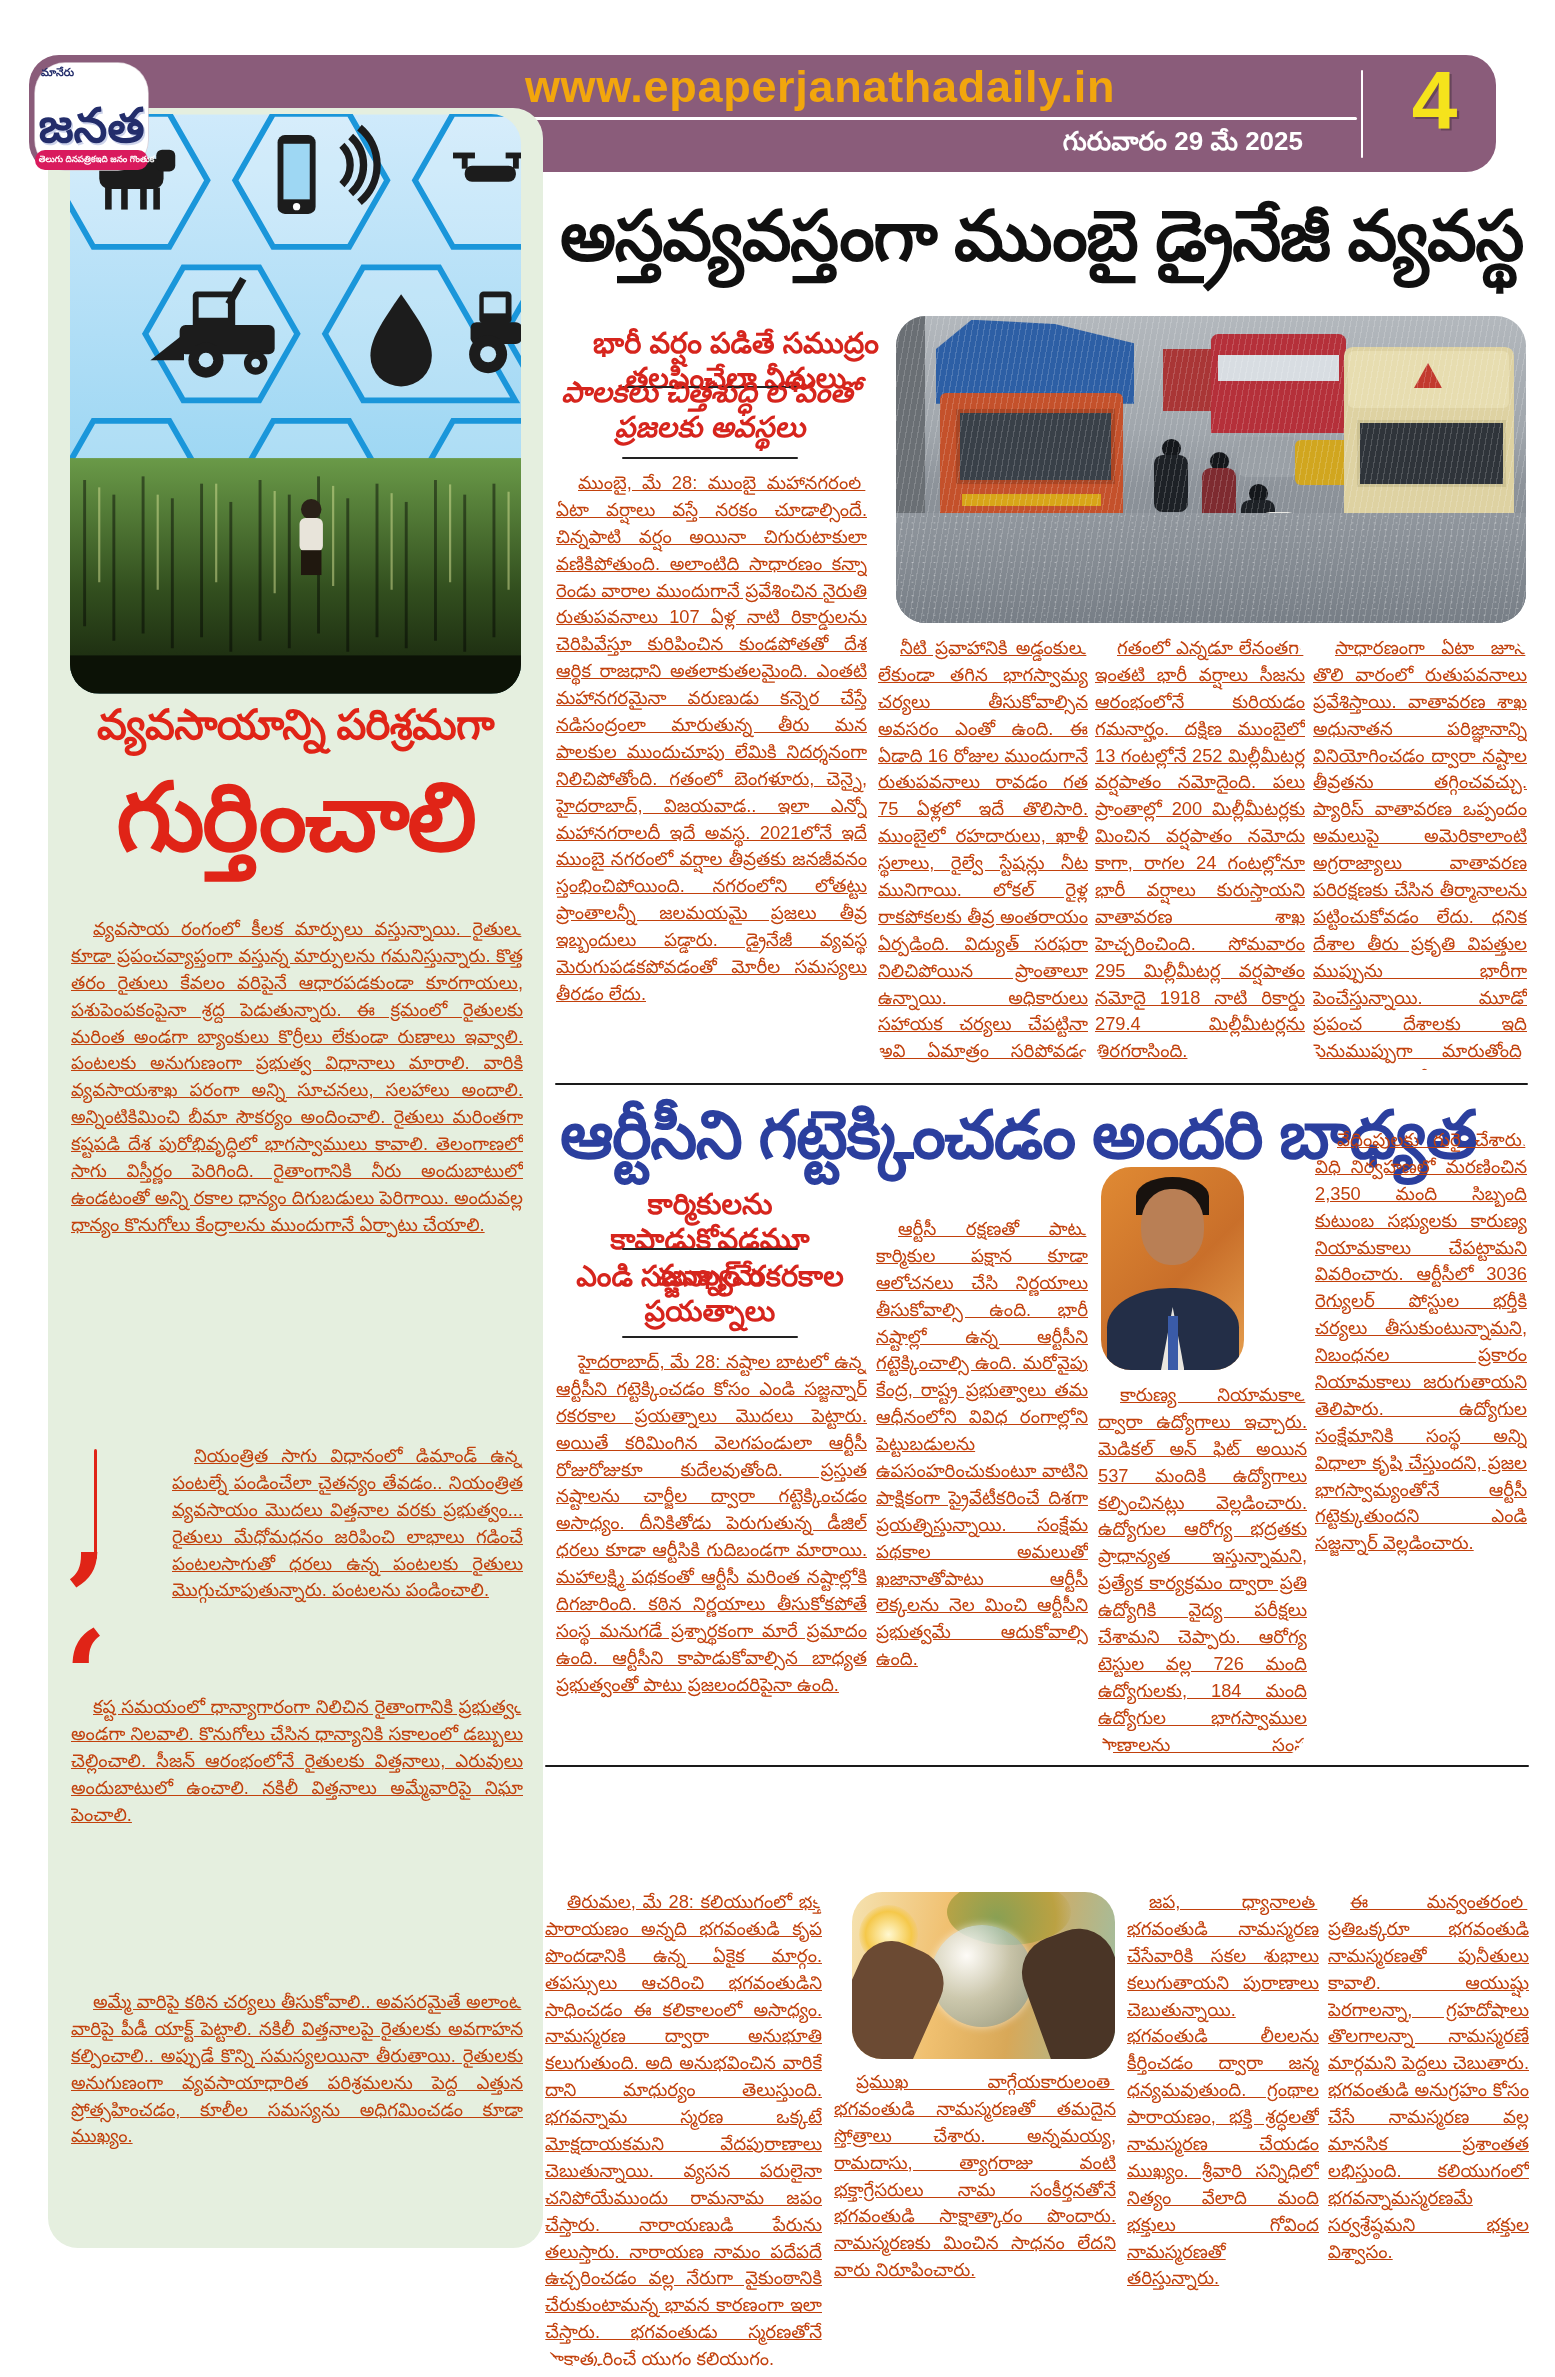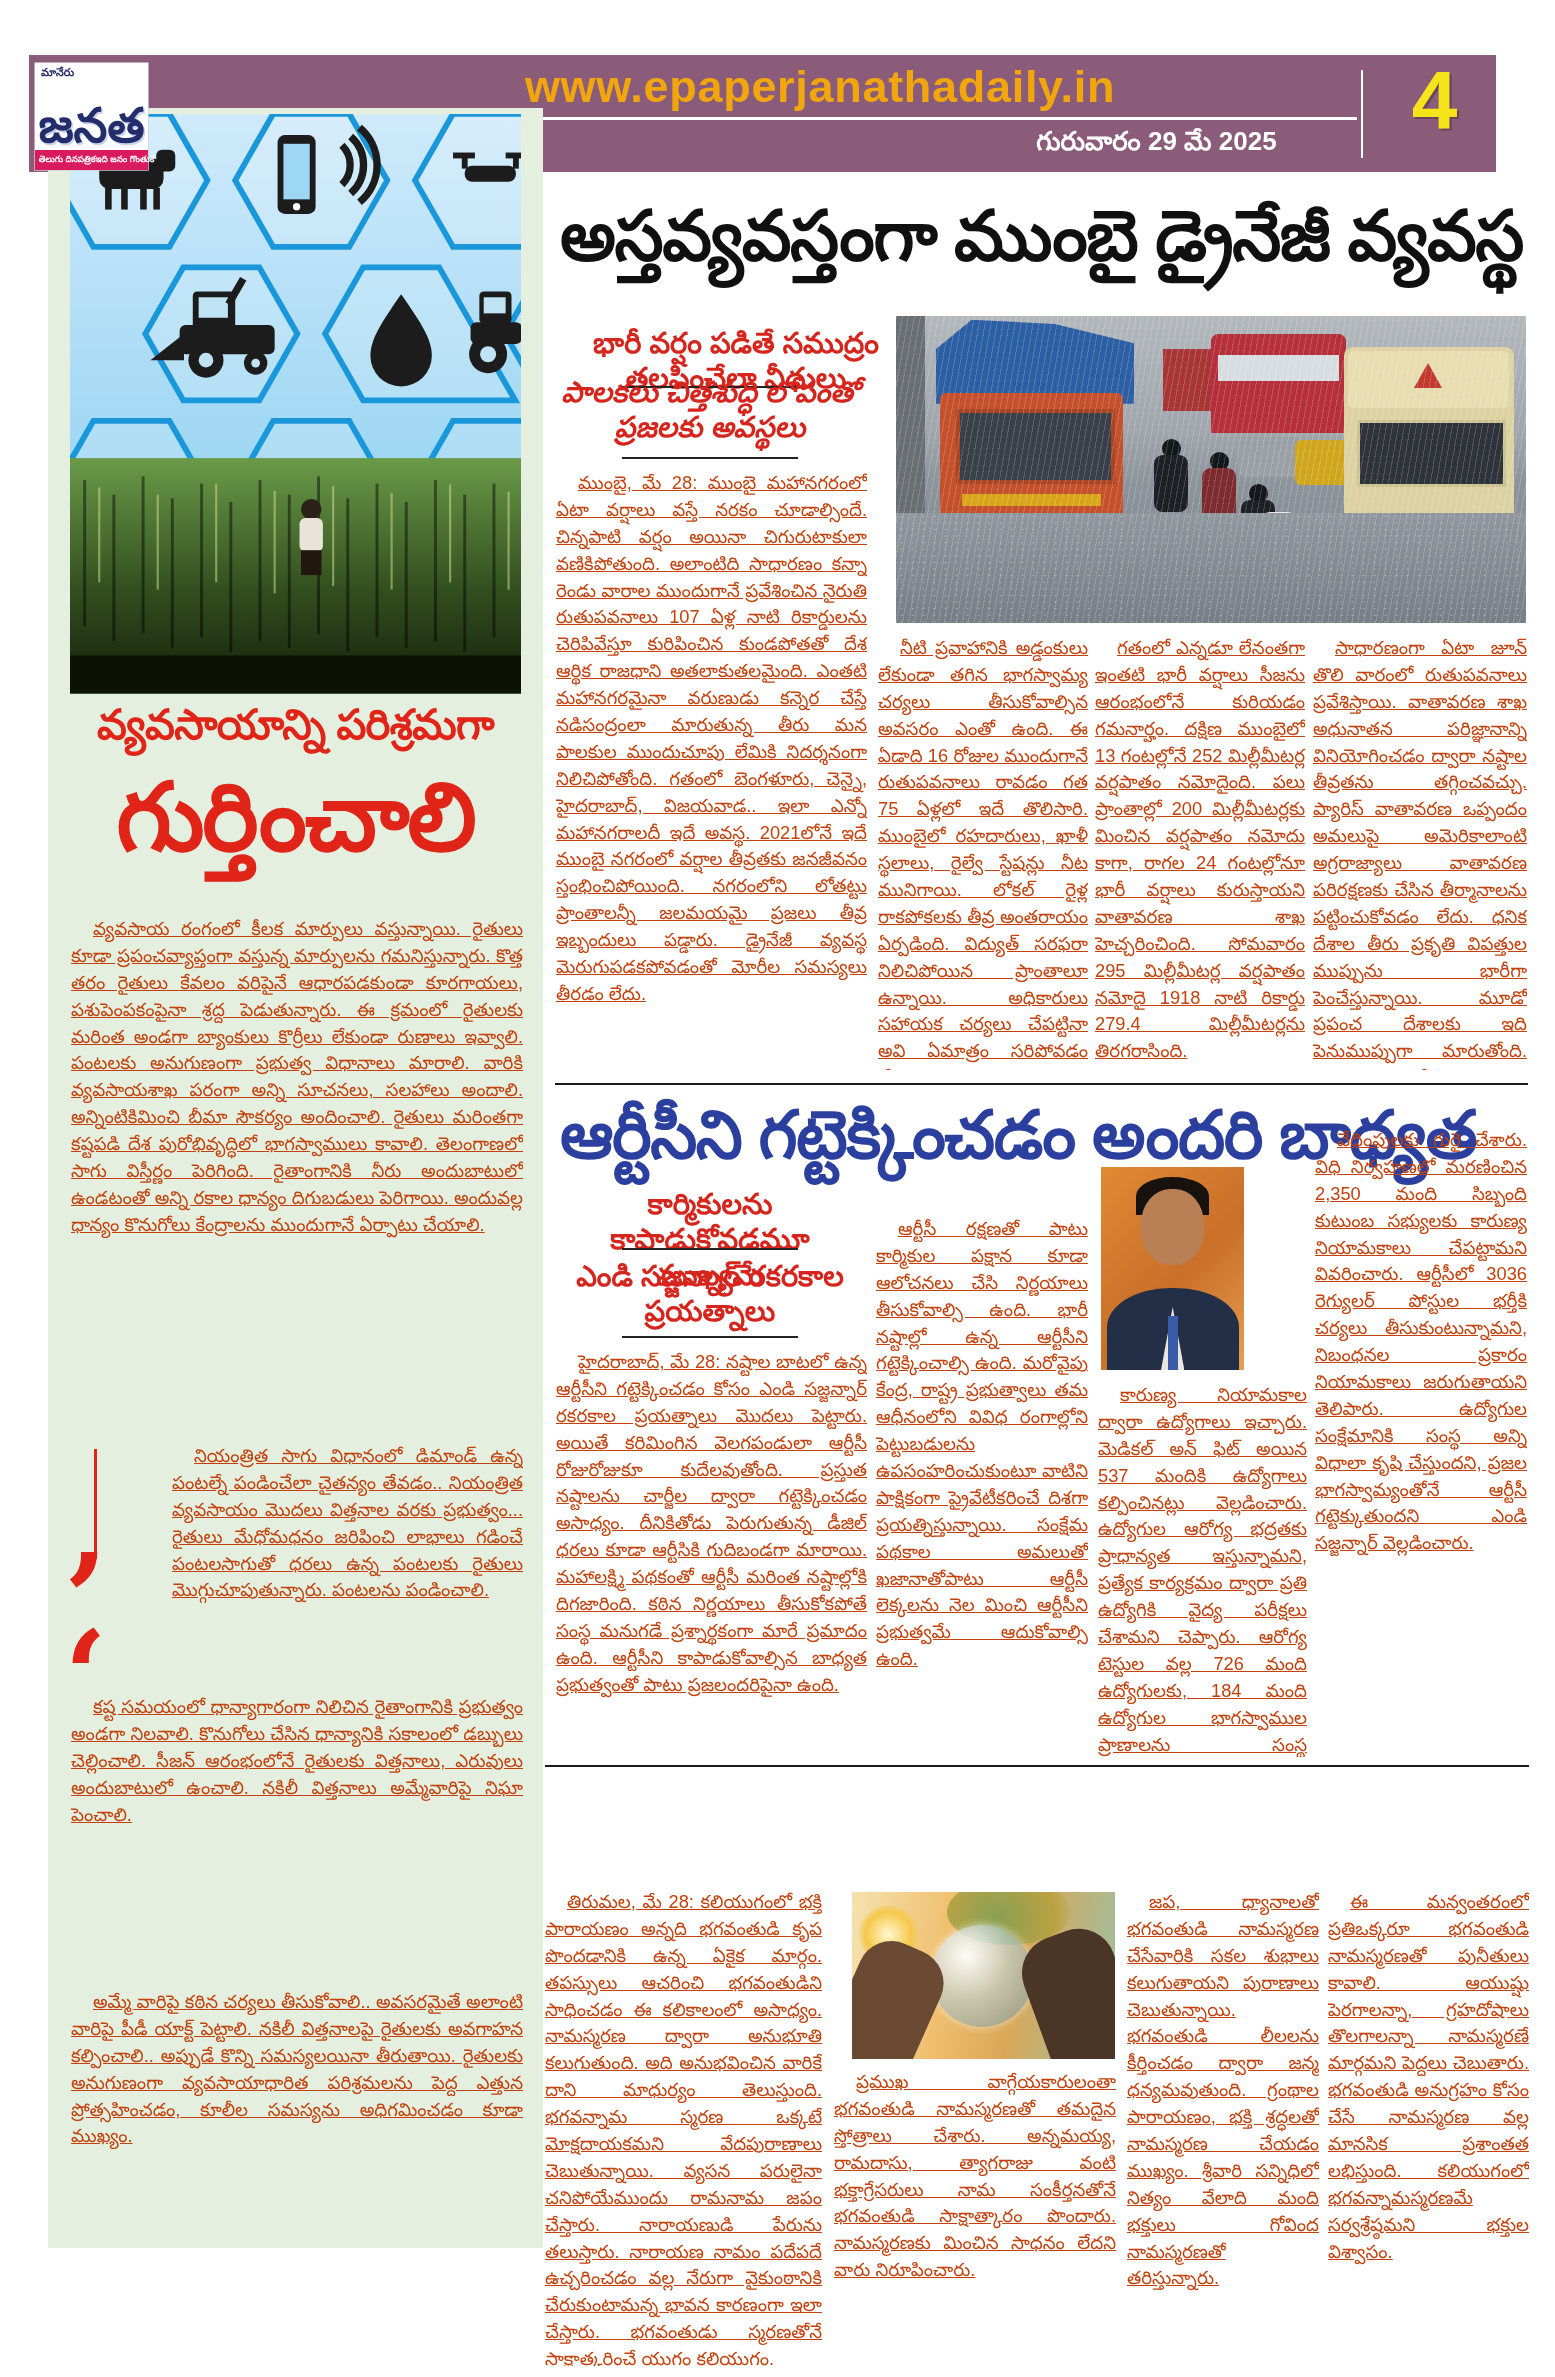--- a/index.html
+++ b/index.html
@@ -1,32 +1,32 @@
 <!DOCTYPE html>
 <html style="font-size:11.7px"><head>
 <meta charset="utf-8">
 <style>
   html,body{margin:0;padding:0;background:#ffffff;}
   .page{position:relative;width:1556px;height:2377px;background:#ffffff;overflow:hidden;
         font-family:"Liberation Sans",sans-serif;}
-  .abs{position:absolute;}
+  .abs{position:absolute;border-radius:30px;}
   
   .banner{left:29px;top:55px;width:1467px;height:117px;background:#8a5c7a;}
   .logo-box{left:35px;top:63px;width:113px;height:107px;background:#ffffff;z-index:3;
             box-shadow:0 0 0 0.7px #d8ccd4;}
   .logo-top{left:5.9px;top:2.9px;font-size:11px;color:#232d6b;font-weight:bold;}
   .logo-title{left:0;top:13px;width:100%;text-align:center;font-size:48px;font-weight:bold;
               color:#232d6b;line-height:1.4;text-shadow:1.5px 1.5px 0 #cdd3ea;margin-top:16px;}
   .logo-strip{left:0;bottom:0;width:100%;height:20px;background:#d91a5d;display:flex;
               align-items:center;justify-content:space-between;padding:0 3.7px;box-sizing:border-box;}
   .logo-strip span{color:#ffffff;font-size:8.8px;font-weight:bold;white-space:nowrap;}
   .url-text{left:381px;top:61px;width:878px;text-align:center;font-size:45px;font-weight:600;
             color:#f2a60d;letter-spacing:0.7px;}
   .header-divider{left:150px;top:117px;width:1207px;height:2.9px;background:#ffffff;}
-  .date-text{left:1010px;top:126px;width:293px;text-align:center;font-size:26px;font-weight:bold;color:#ffffff;}
+  .date-text{left:1010px;top:126px;width:293px;text-align:right;font-size:26px;font-weight:bold;color:#ffffff;}
   .vert-line{left:1361px;top:70px;width:2.2px;height:88px;background:#ffffff;}
   .page-number{left:1376px;top:53px;width:117px;text-align:center;font-size:82px;font-weight:bold;
                color:#f5e31c;text-shadow:2.2px 2.2px 0 rgba(0,0,0,.25);}
   
   .green-box{left:48px;top:108px;width:495px;height:2140px;background:#e5efdf;}
   .agri-image{left:70px;top:114px;width:451px;height:580px;overflow:hidden;}
   .left-h1{left:55px;top:701px;width:481px;text-align:center;font-size:42px;font-weight:bold;
            color:#e02417;letter-spacing:-0.7px;}
   .left-h2{left:55px;top:758px;width:481px;text-align:center;font-size:95px;font-weight:bold;
            color:#e02417;letter-spacing:-2.2px;line-height:1.25;}

